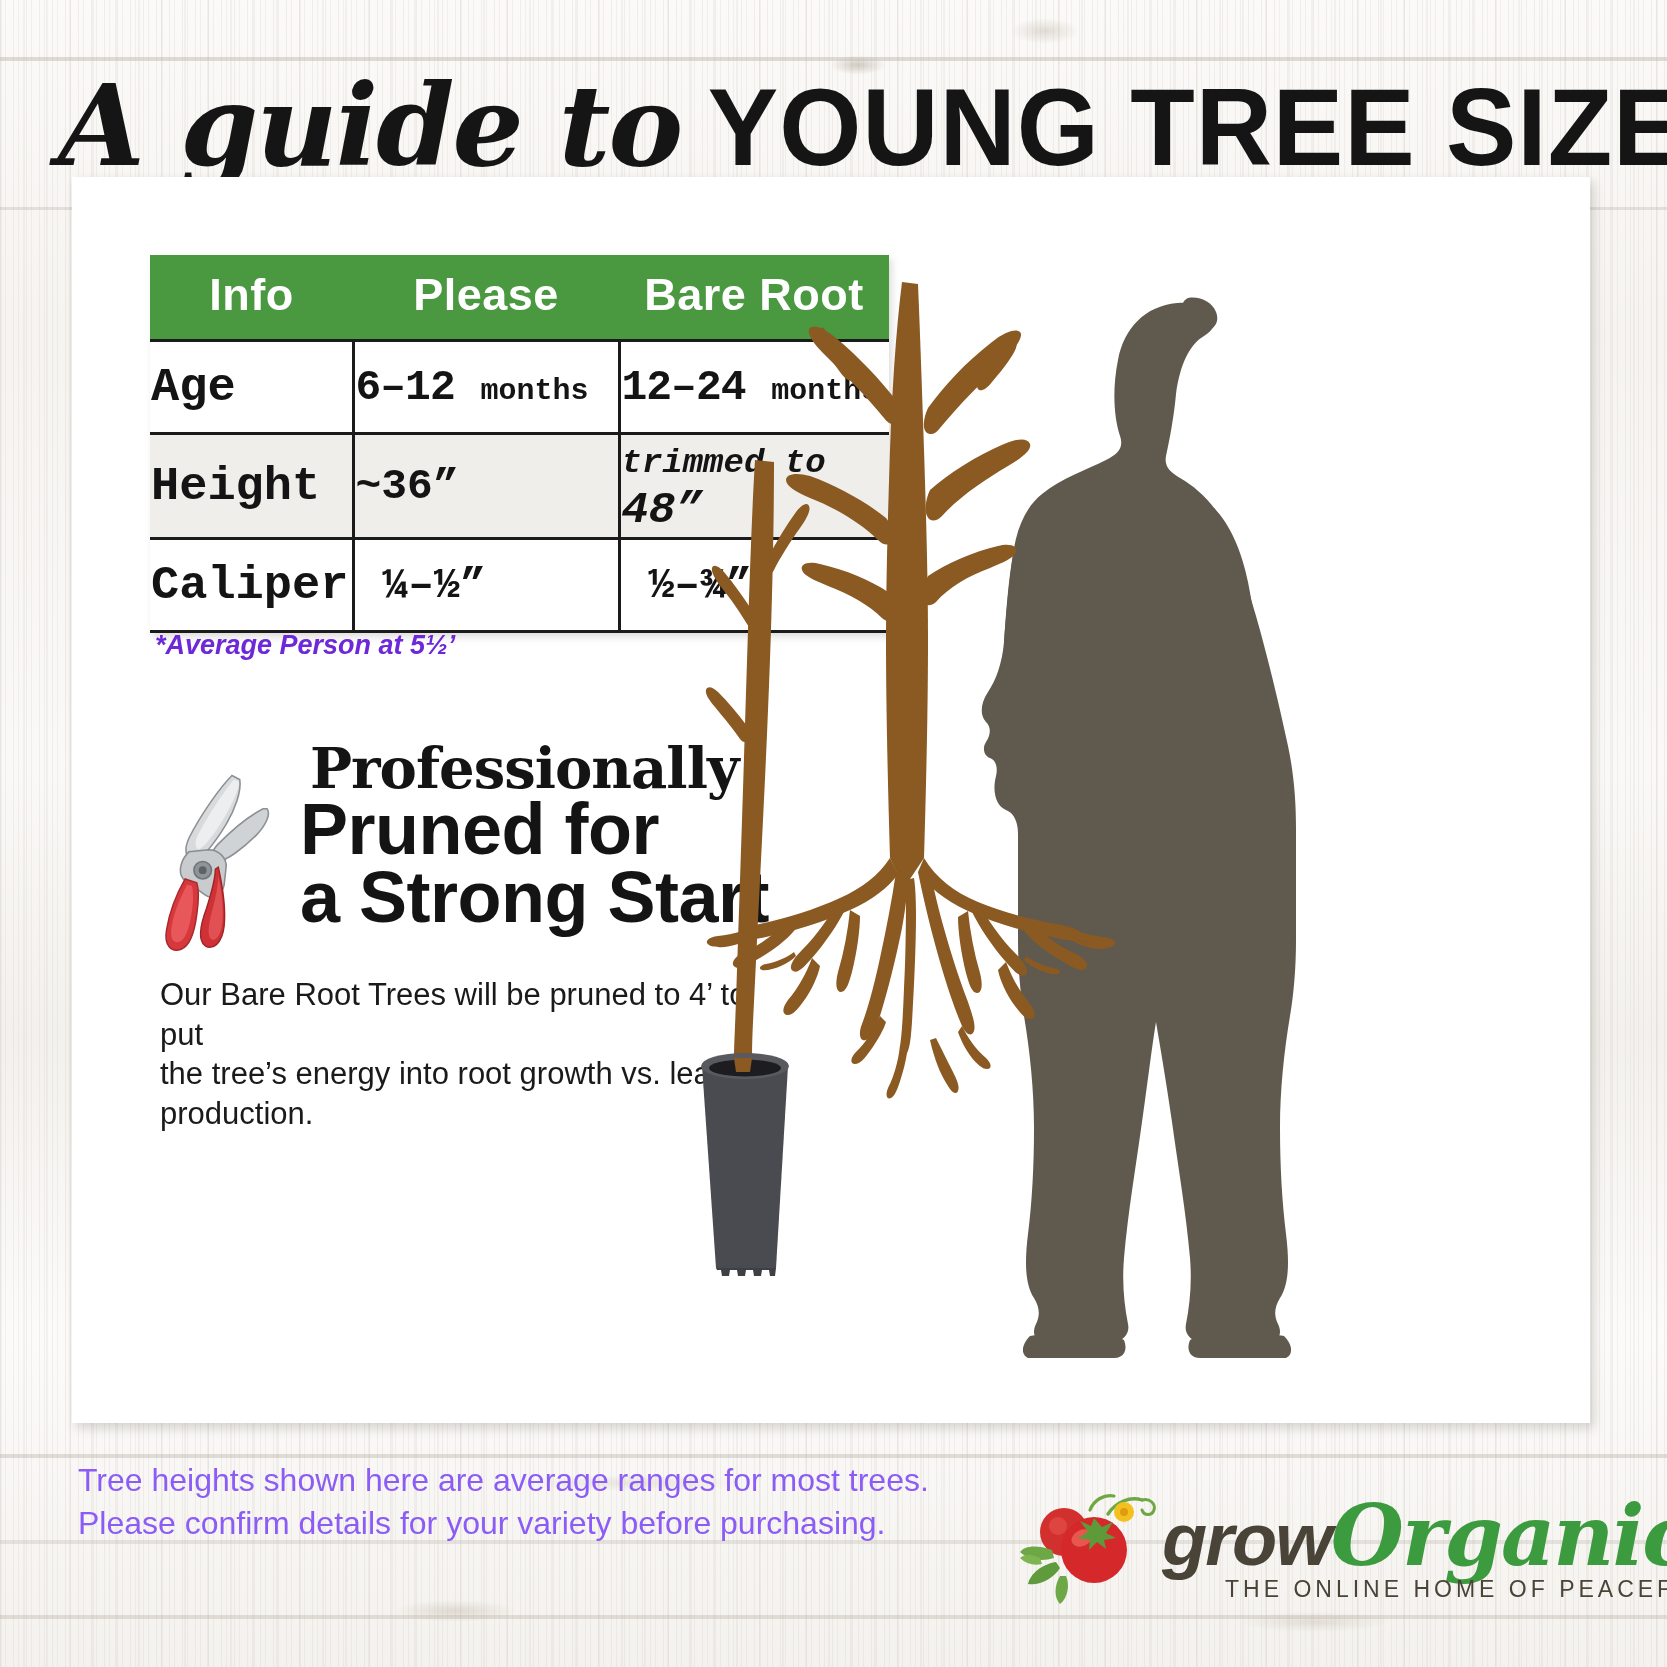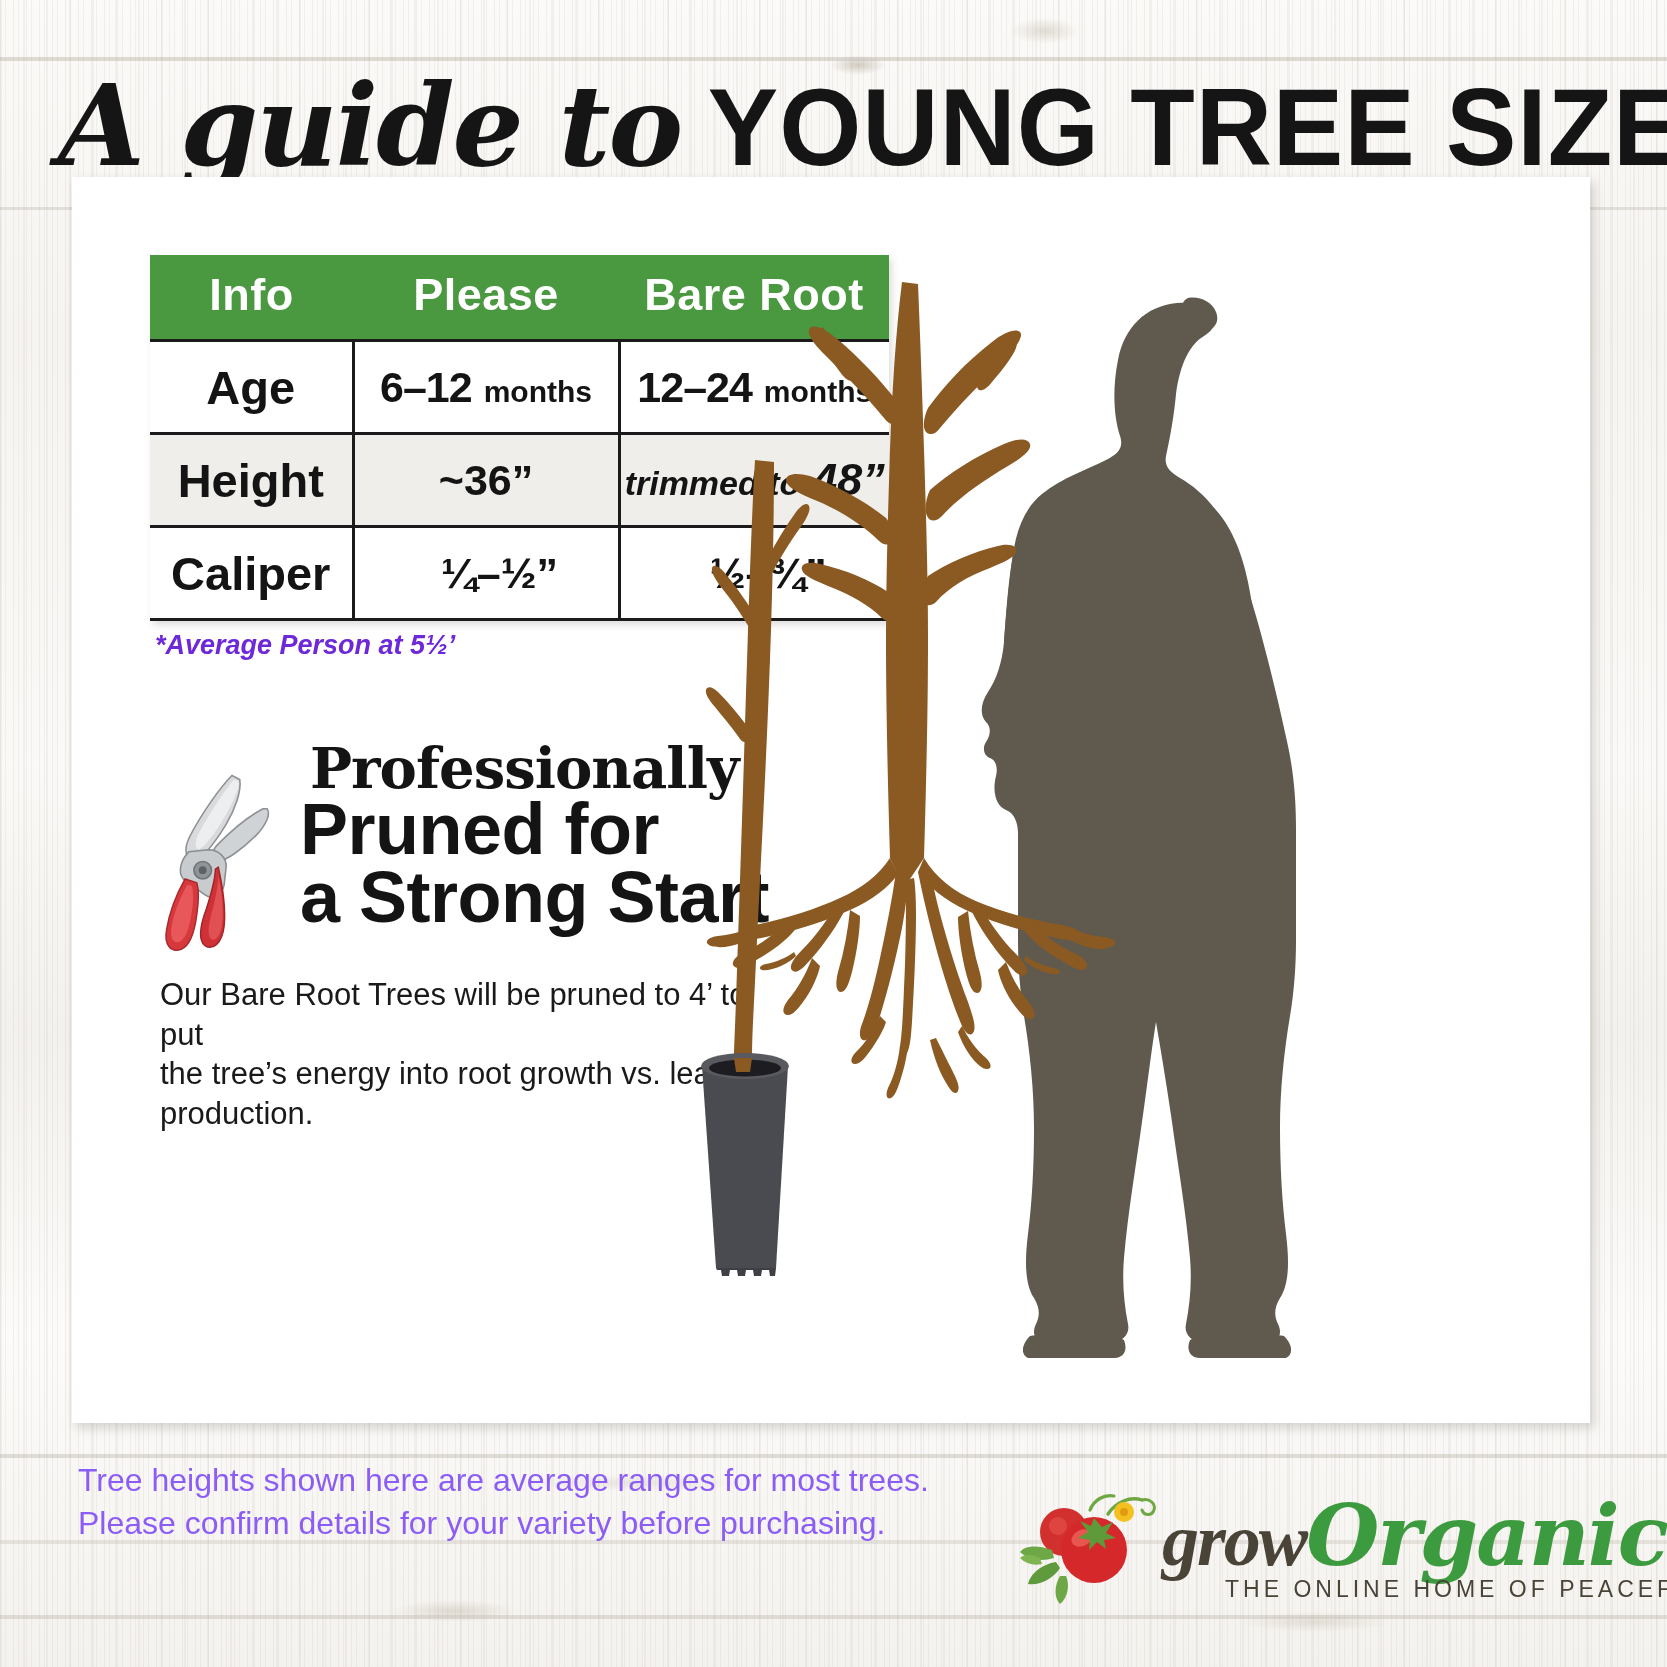--- a/index.html
+++ b/index.html
@@ -70,22 +70,22 @@
     table-layout:fixed;
   }
   #size-table th{
     background:#4a9940;color:#ffffff;
     font-family:"Liberation Sans Narrow","Liberation Sans",sans-serif;
     font-weight:700;font-size:45px;letter-spacing:.5px;
     padding:14px 4px 18px;text-align:center;border:none;
   }
   #size-table td{
     border:3px solid #1b1b1b;
-    text-align:center;vertical-align:middle;
-    font-family:Liberation Sans, sans-serif;
+    text-align:left;vertical-align:middle;
+    font-family:Liberation Mono, monospace;
     color:#141414;
     height:88px;
   }
   #size-table tr.alt td{background:#efeeea;}
   #size-table tr:not(.alt) td{background:#ffffff;}
   #size-table td.rowhead{
     font-weight:700;font-size:47px;border-left:none;
   }
   #size-table td.val{font-weight:700;font-size:43px;}
   #size-table td.val:last-child{border-right:none;}
@@ -132,21 +132,21 @@
     position:absolute;left:78px;top:1459px;
     font-family:"Liberation Sans Narrow","Liberation Sans",sans-serif;
     font-size:32px;line-height:1.35;color:#8b5cf6;
   }
   #logo{position:absolute;left:1020px;top:1478px;width:580px;height:150px;}
   #logo-tomatoes{position:absolute;left:0;top:10px;width:150px;height:120px;}
   #logo-word{
     position:absolute;left:142px;top:8px;white-space:nowrap;
   }
   .logo-grow{
-    font-family:Liberation Serif, serif;font-style:italic;font-weight:700;
+    font-family:Liberation Sans, sans-serif;font-style:italic;font-weight:700;
     font-size:74px;color:#4a4338;letter-spacing:-2px;
   }
   .logo-organic{
     font-family:"DejaVu Serif",serif;font-style:italic;font-weight:700;
     font-size:84px;color:#3d9b3f;letter-spacing:-2px;
   }
   #logo-tag{
     position:absolute;left:205px;top:98px;white-space:nowrap;
     font-family:"Liberation Sans",sans-serif;
     font-size:23px;letter-spacing:4px;color:#4a4338;

